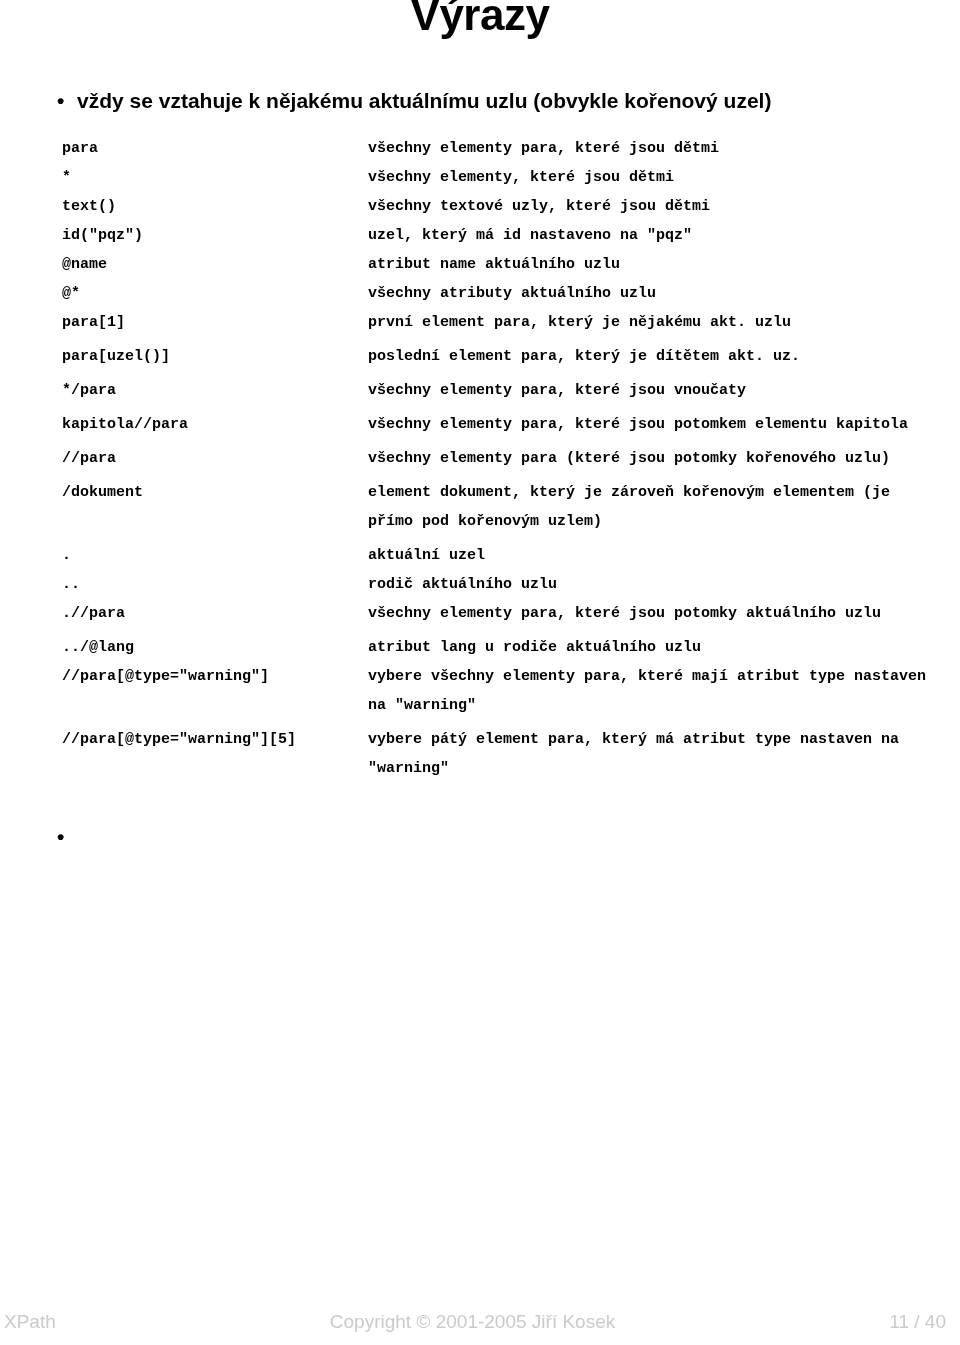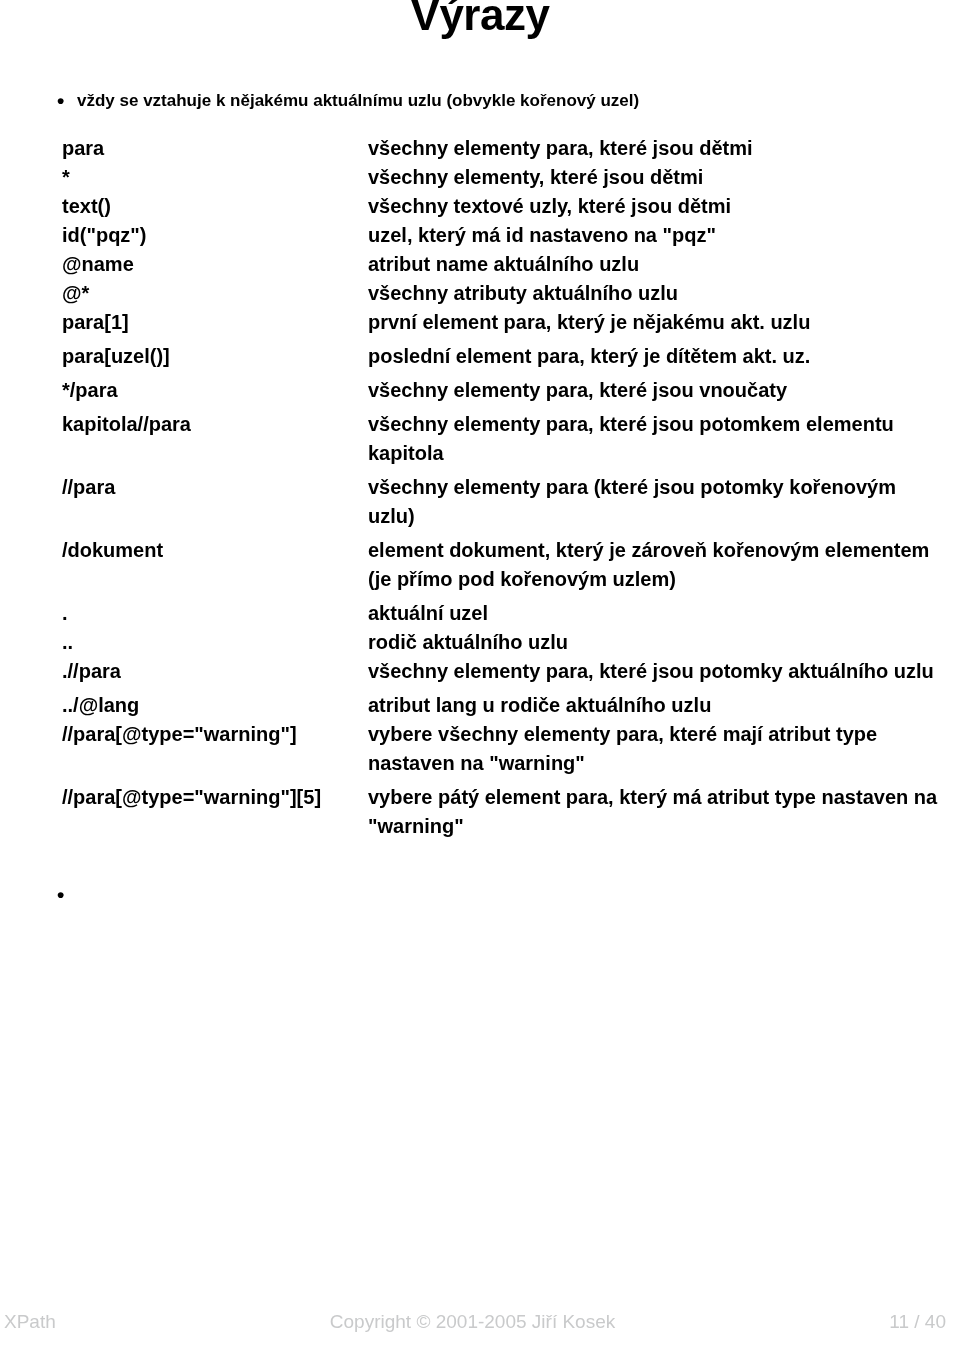--- a/index.html
+++ b/index.html
@@ -52,36 +52,37 @@
   .bullet-glyph {
     flex: 0 0 auto;
     width: 20px;
     font-size: 21px;
     line-height: 30px;
     font-weight: bold;
     color: #000;
   }
   .bullet-text {
     flex: 1 1 auto;
-    font-size: 17px;
+    font-size: 21px;
     font-weight: bold;
     line-height: 30px;
   }
 
   
   .defs {
     width: 960px;
     border-collapse: collapse;
   }
   .defs tr { vertical-align: top; }
   .defs td {
     padding: 0;
-    font-size: 20px;
+    font-size: 15px;
     font-weight: bold;
     line-height: 29px;
+    font-family: Liberation Mono, monospace;
   }
   .defs td.term {
     width: 368px;
     padding-left: 62px;
     padding-right: 8px;
     white-space: nowrap;
   }
   .defs td.desc {
     width: 592px;
     padding-left: 0px;
@@ -167,21 +168,21 @@
       <tr class="tall">
         <td class="term">*/para</td>
         <td class="desc">všechny elementy para, které jsou vnoučaty</td>
       </tr>
       <tr class="tall">
         <td class="term">kapitola//para</td>
         <td class="desc">všechny elementy para, které jsou potomkem elementu kapitola</td>
       </tr>
       <tr class="tall">
         <td class="term">//para</td>
-        <td class="desc">všechny elementy para (které jsou potomky kořenovým uzlu)</td>
+        <td class="desc">všechny elementy para (které jsou potomky kořenového uzlu)</td>
       </tr>
       <tr class="tall">
         <td class="term">/dokument</td>
         <td class="desc">element dokument, který je zároveň kořenovým elementem (je přímo pod kořenovým uzlem)</td>
       </tr>
       <tr>
         <td class="term">.</td>
         <td class="desc">aktuální uzel</td>
       </tr>
       <tr>

